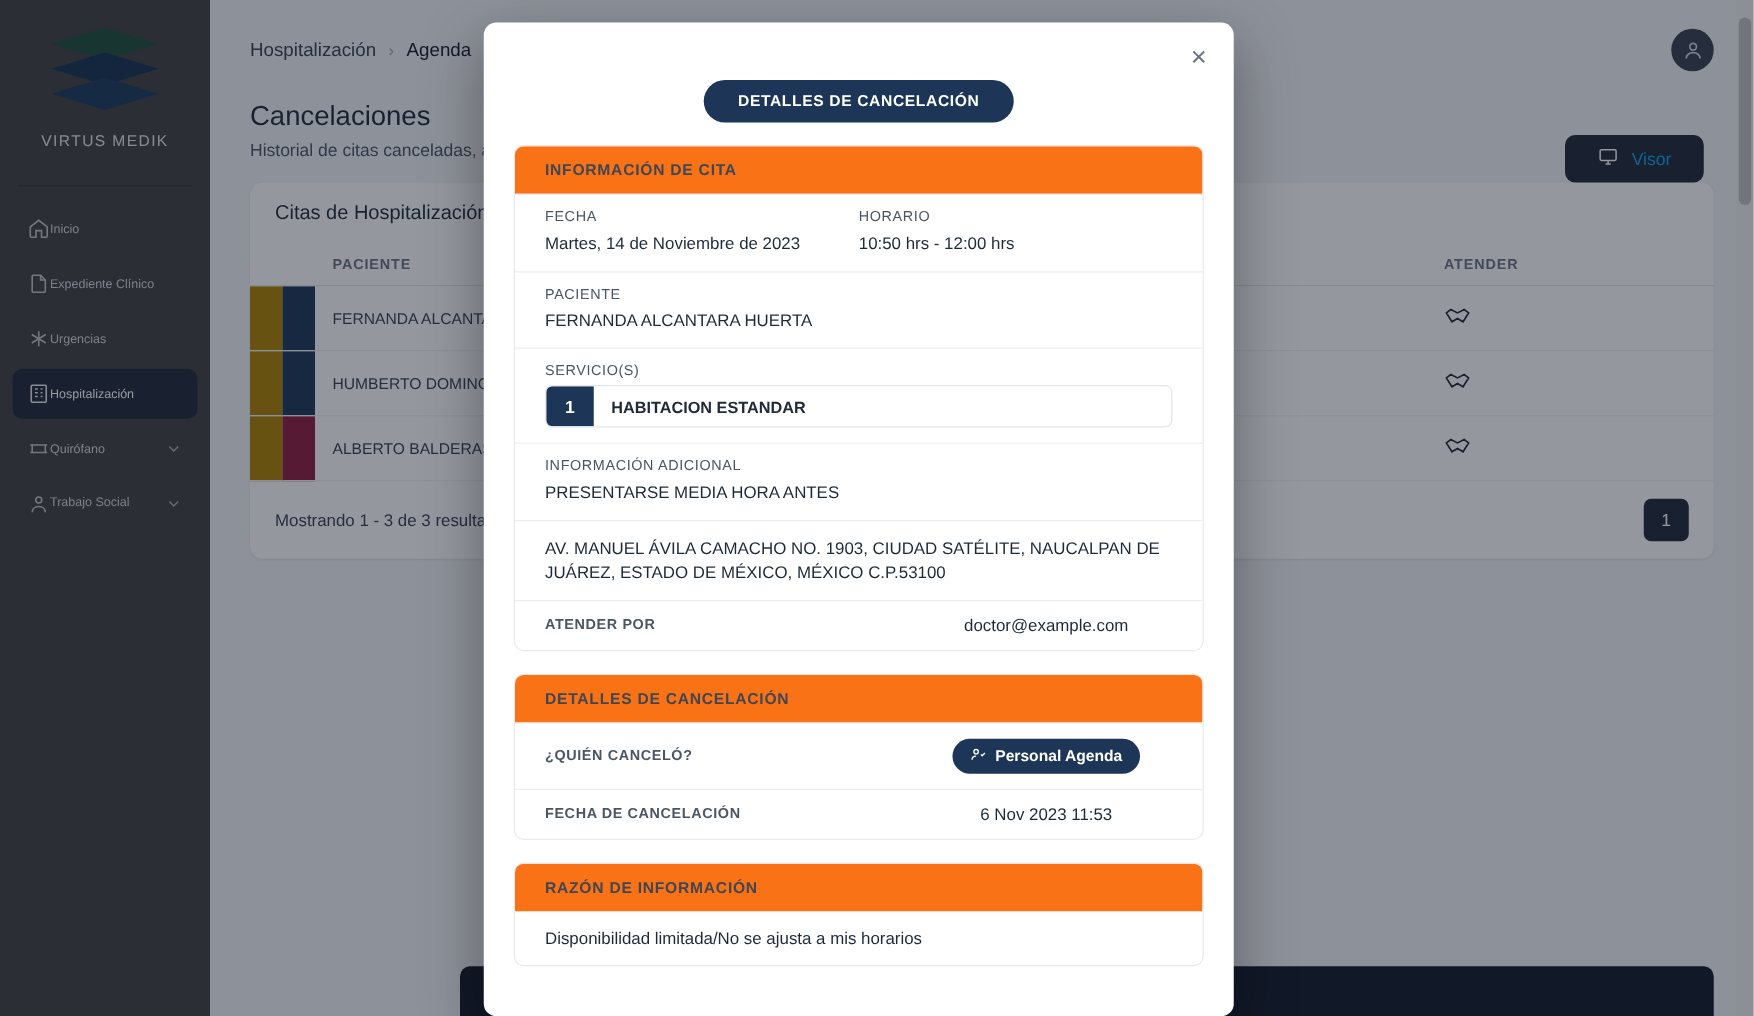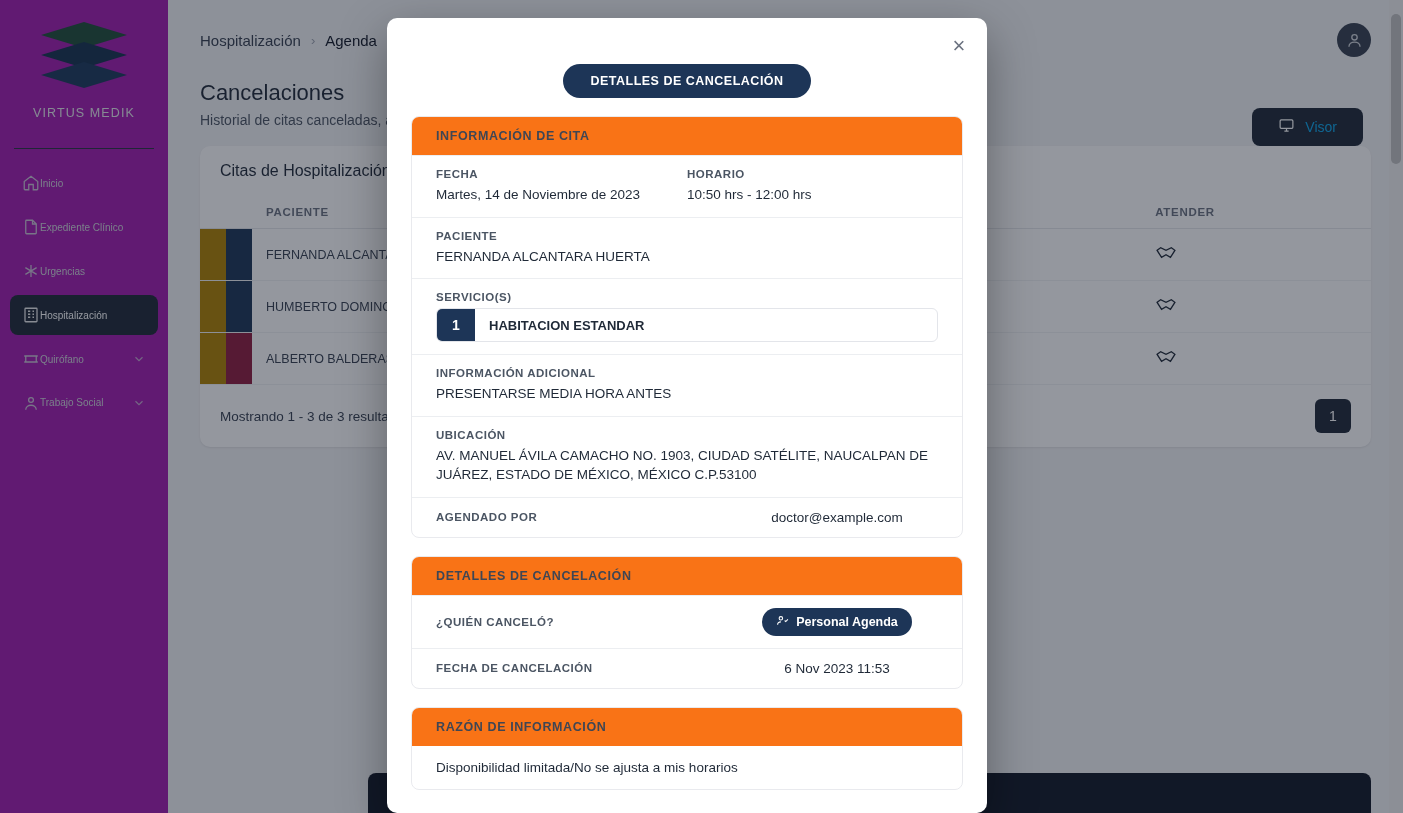--- a/index.html
+++ b/index.html
@@ -12,21 +12,21 @@
   #app {
     position: relative;
     width: 1403px; height: 813px;
     background: #f3f4f6;
   }
 
   
   .sidebar {
     position: absolute; left: 0; top: 0;
     width: 168px; height: 813px;
-    background: #a21caf;
+    background: #404040;
     color: #e5e7eb;
   }
   .logo-wrap {
     padding: 22px 0 10px;
     display: flex; flex-direction: column; align-items: center;
   }
   .logo-mark { width: 86px; height: 72px; position: relative; }
   .logo-layer { position: absolute; left: 0; width: 86px; height: 26px; }
   .l1 { top: 0;  background: #1f4d3a; clip-path: polygon(50% 0, 100% 50%, 50% 100%, 0 50%); }
   .l2 { top: 20px; background: #16324f; clip-path: polygon(50% 0, 100% 50%, 50% 100%, 0 50%); }
@@ -148,21 +148,21 @@
   .section-head {
     background: #f97316; padding: 12px 24px; font-size: 12.5px;
     letter-spacing: .6px; color: #3f4654; font-weight: 700;
   }
   .row {
     display: flex; padding: 12px 24px; border-top: 1px solid #eceef1;
   }
   .row:first-of-type { border-top: none; }
   .col { flex: 1 1 0; min-width: 0; }
   .fld-label {
-    font-size: 11.5px; letter-spacing: .5px; color: #4b5563; font-weight: 700;
+    font-size: 11.5px; letter-spacing: .5px; color: #4b5563; font-weight: 400;
     margin-bottom: 5px;
   }
   .fld-value { font-size: 13.5px; color: #1f2937; line-height: 1.45; }
   .svc-box {
     margin-top: 4px; border: 1px solid #e3e5ea; border-radius: 6px;
     display: flex; align-items: stretch; overflow: hidden; height: 34px;
   }
   .svc-qty {
     width: 38px; background: #1d3557; color: #fff; font-size: 14px; font-weight: 700;
     display: flex; align-items: center; justify-content: center;
@@ -403,27 +403,26 @@
 
       <div class="row">
         <div class="col">
           <div class="fld-label">INFORMACIÓN ADICIONAL</div>
           <div class="fld-value">PRESENTARSE MEDIA HORA ANTES</div>
         </div>
       </div>
 
       <div class="row">
         <div class="col">
-          <div class="fld-label">UBICACIÓN</div>
           <div class="fld-value">AV. MANUEL ÁVILA CAMACHO NO. 1903, CIUDAD SATÉLITE, NAUCALPAN DE JUÁREZ, ESTADO DE MÉXICO, MÉXICO C.P.53100</div>
         </div>
       </div>
 
       <div class="row kv">
-        <div class="k">AGENDADO POR</div>
+        <div class="k">ATENDER POR</div>
         <div class="v">doctor@example.com</div>
       </div>
     </div>
 
     <div class="section">
       <div class="section-head">DETALLES DE CANCELACIÓN</div>
       <div class="row kv">
         <div class="k">¿QUIÉN CANCELÓ?</div>
         <div class="v">
           <span class="badge-person">

